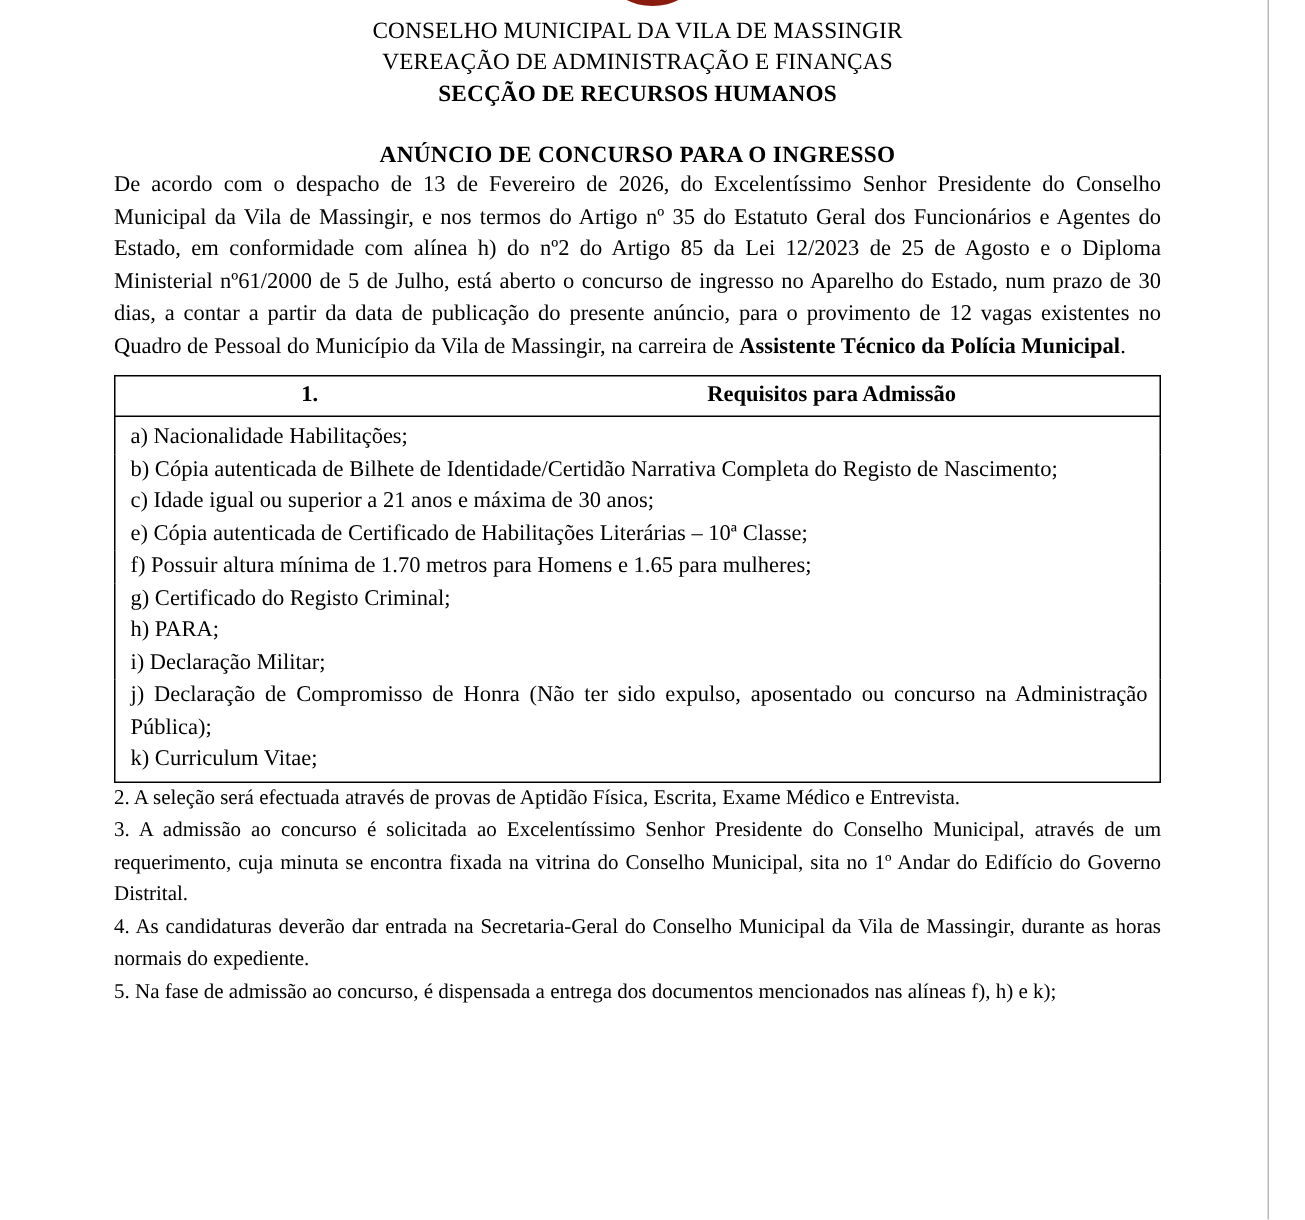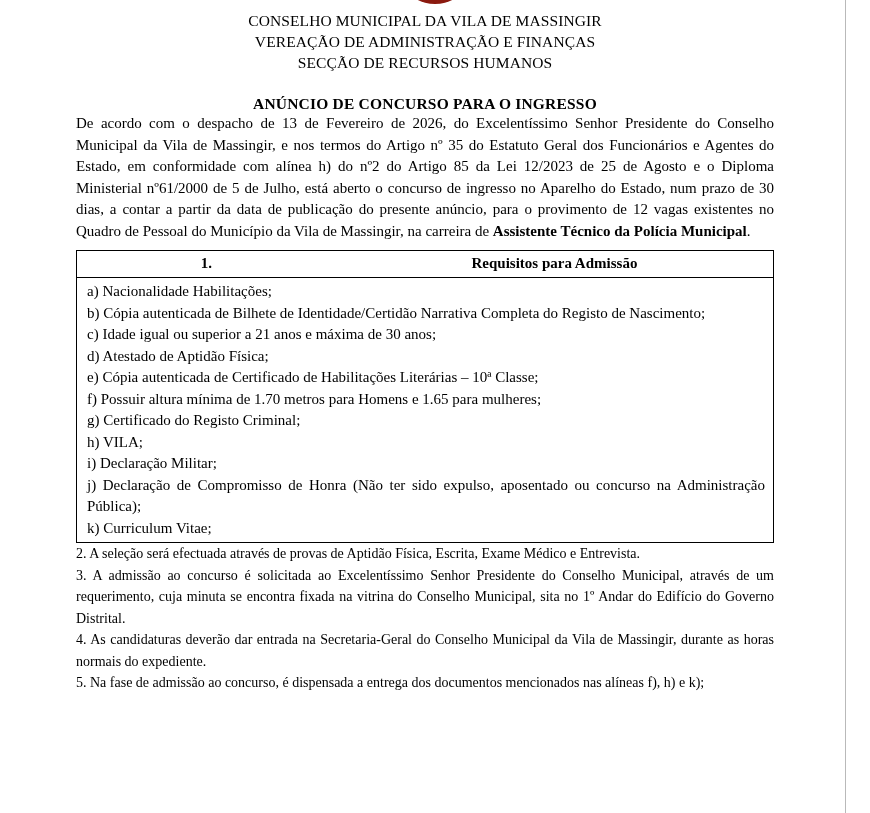--- a/index.html
+++ b/index.html
@@ -45,21 +45,21 @@
     right: 96px;
     top: 10px;
   }
   .hdr {
     text-align: center;
     font-size: 15.5px;
     line-height: 21px;
     letter-spacing: 0.1px;
   }
   .hdr-1, .hdr-2 { font-weight: normal; }
-  .hdr-3 { font-weight: normal; }
+  .hdr-3 { font-weight: bold; }
   .title {
     text-align: center;
     font-weight: bold;
     font-size: 15.5px;
     margin-top: 22px;
     letter-spacing: 0.2px;
   }
   p.body-par {
     text-align: justify;
     font-size: 15px;
@@ -143,33 +143,30 @@
       <tr class="first">
             <td class="item" colspan="2">a) Nacionalidade Habilitações;</td>
           </tr>
       <tr>
             <td class="item" colspan="2">b) Cópia autenticada de Bilhete de Identidade/Certidão Narrativa Completa do Registo de Nascimento;</td>
           </tr>
       <tr>
             <td class="item" colspan="2">c) Idade igual ou superior a 21 anos e máxima de 30 anos;</td>
           </tr>
       <tr>
-            <td class="item" colspan="2">d) Atestado de Aptidão Física;</td>
-          </tr>
-      <tr>
             <td class="item" colspan="2">e) Cópia autenticada de Certificado de Habilitações Literárias – 10ª Classe;</td>
           </tr>
       <tr>
             <td class="item" colspan="2">f) Possuir altura mínima de 1.70 metros para Homens e 1.65 para mulheres;</td>
           </tr>
       <tr>
             <td class="item" colspan="2">g) Certificado do Registo Criminal;</td>
           </tr>
       <tr>
-            <td class="item" colspan="2">h) VILA;</td>
+            <td class="item" colspan="2">h) PARA;</td>
           </tr>
       <tr>
             <td class="item" colspan="2">i)  Declaração Militar;</td>
           </tr>
       <tr>
             <td class="item" colspan="2">j) Declaração de Compromisso de Honra (Não ter sido expulso, aposentado ou concurso na Administração Pública);</td>
           </tr>
       <tr class="last">
             <td class="item" colspan="2">k) Curriculum Vitae;</td>
           </tr>

